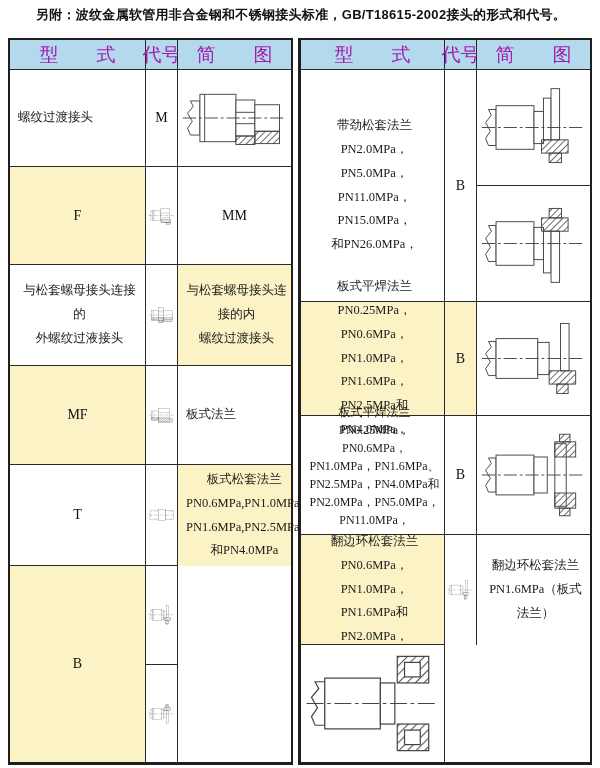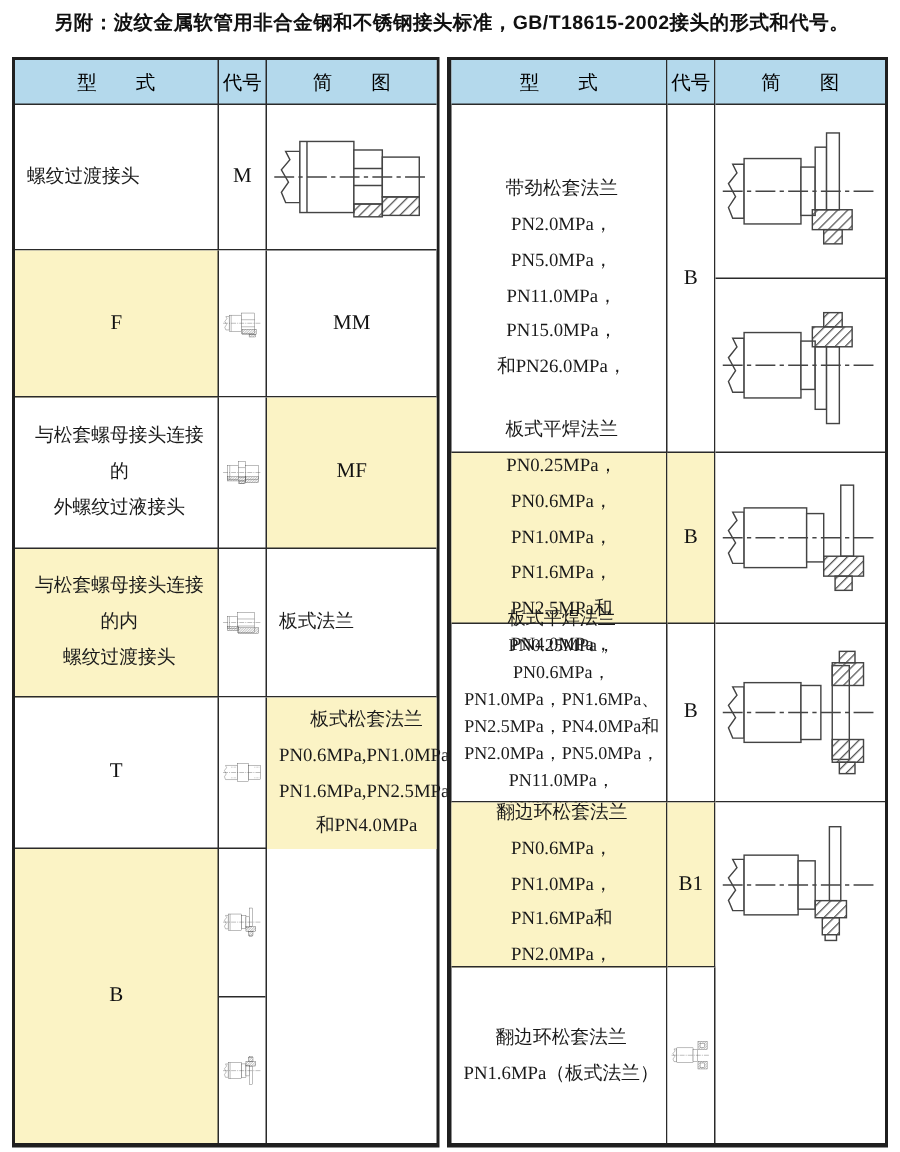--- a/index.html
+++ b/index.html
@@ -25,21 +25,21 @@
     left:298px;width:294px;height:727px;border-left-width:3px;
     grid-template-columns:144px 32px 113px;
     grid-template-rows:30px 232px 114px 119px 110px 117px;
   }
   .c{border-right:1px solid #2a2a2a;border-bottom:1px solid #2a2a2a;box-sizing:border-box;min-width:0;min-height:0;}
   .tbl .c:nth-child(3n){border-right:none;}
   .tbl .c:nth-last-child(-n+3){border-bottom:none;}
   .hd{
     background:var(--header-bg,#b4d9ec);
     display:flex;align-items:center;justify-content:center;
-    font-size:13px;color:#000000;white-space:pre;
+    font-size:19px;color:#a21caf;white-space:pre;
   }
   .type{
     display:flex;align-items:center;
     padding:4px 4px 4px 8px;
     font-family:"Liberation Serif",serif;
     font-size:12.5px;line-height:1.9;white-space:pre-line;
   }
   .type.dense{line-height:1.5;font-size:12px;}
   .code{
     display:flex;align-items:center;justify-content:center;
@@ -122,23 +122,23 @@
             <line x1="46" y1="31" x2="66" y2="31" stroke="#444" stroke-width="1"></line>
             <line x1="46" y1="59" x2="66" y2="59" stroke="#444" stroke-width="1"></line>
             <rect x="66" y="25" width="38" height="40" fill="#fff" stroke="#444" stroke-width="1"></rect>
             <rect x="16" y="57" width="50" height="12" fill="url(#h3)" stroke="#444" stroke-width="1"></rect>
             <rect x="66" y="57" width="38" height="17" fill="url(#h3)" stroke="#444" stroke-width="1"></rect>
             <rect x="50" y="69" width="14" height="8" fill="url(#h3)" stroke="#444" stroke-width="1"></rect>
             <line x1="3" y1="45" x2="112" y2="45" stroke="#444" stroke-width="1" stroke-dasharray="14 3 3 3"></line>
           </svg>
         </div>
       </div>
-      <div class="c code hl">MF</div>
       <div class="c type hl">与松套螺母接头连接的内
 螺纹过渡接头</div>
+      <div class="c code hl">MF</div>
       <div class="c diag">
         <div class="half">
           <svg viewBox="0 0 115 90" preserveAspectRatio="xMidYMid meet" xmlns="http://www.w3.org/2000/svg">
             <defs>
               <pattern id="h4" width="5" height="5" patternUnits="userSpaceOnUse" patternTransform="rotate(45)">
                 <line x1="0" y1="0" x2="0" y2="5" stroke="#555" stroke-width="1.8"></line>
               </pattern>
             </defs>
             <rect x="16" y="28" width="28" height="34" fill="#fff" stroke="#444" stroke-width="1"></rect>
             <line x1="21" y1="28" x2="21" y2="62" stroke="#444" stroke-width="1"></line>
@@ -310,21 +310,20 @@
             <rect x="85" y="2" width="11" height="8" fill="url(#h11)" stroke="#444" stroke-width="1"></rect>
             <rect x="80" y="64" width="22" height="16" fill="url(#h11)" stroke="#444" stroke-width="1"></rect>
             <rect x="85" y="80" width="11" height="8" fill="url(#h11)" stroke="#444" stroke-width="1"></rect>
             <line x1="3" y1="45" x2="112" y2="45" stroke="#444" stroke-width="1" stroke-dasharray="14 3 3 3"></line>
           </svg>
         </div>
       </div>
       <div class="c type hl">翻边环松套法兰
 PN0.6MPa，PN1.0MPa，
 PN1.6MPa和PN2.0MPa，</div>
-      <div class="c code hl">B1</div>
       <div class="c diag">
         <div class="half">
           <svg viewBox="0 0 115 90" preserveAspectRatio="xMidYMid meet" xmlns="http://www.w3.org/2000/svg">
             <defs>
               <pattern id="h12" width="5" height="5" patternUnits="userSpaceOnUse" patternTransform="rotate(45)">
                 <line x1="0" y1="0" x2="0" y2="5" stroke="#555" stroke-width="1.8"></line>
               </pattern>
             </defs>
             <path d="M 18 27 H 10 l 3 5.76 -6 7.2 5 8.64 -5 7.2 3 7.2 H 18 Z" fill="#fff" stroke="#444" stroke-width="1"></path>
             <rect x="18" y="24" width="38" height="42" fill="#fff" stroke="#444" stroke-width="1"></rect>

